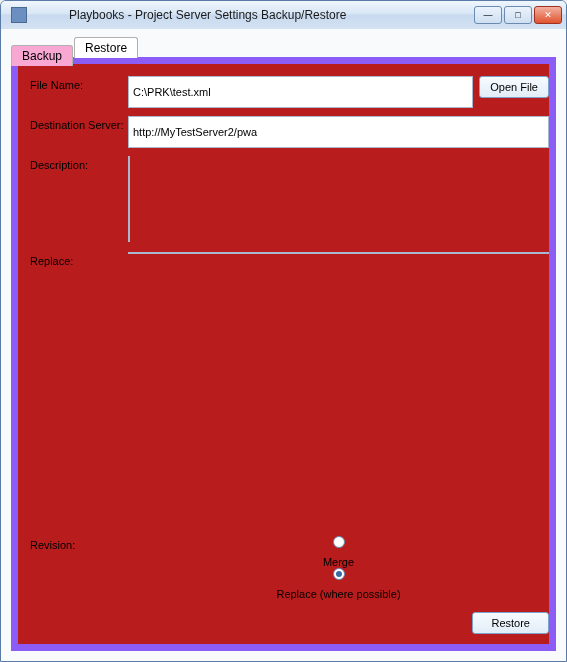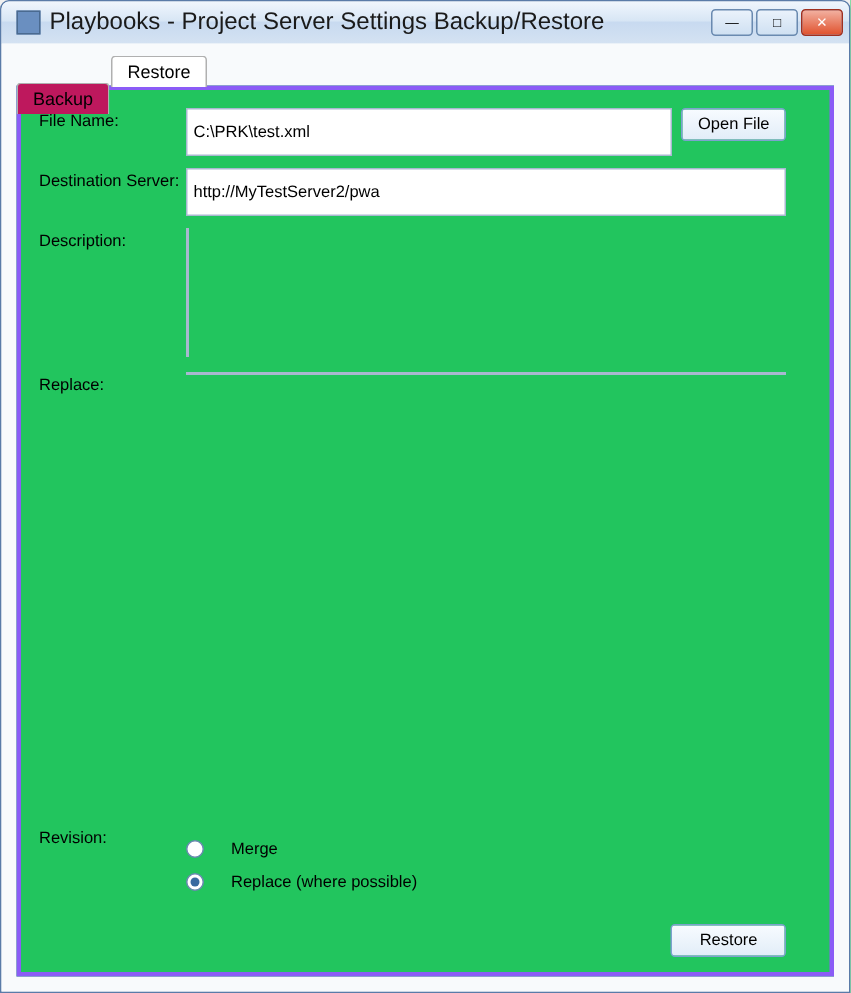--- a/index.html
+++ b/index.html
@@ -32,21 +32,22 @@
   }
   .titlebar .app-icon {
     width: 16px; height: 16px;
     margin: 0 6px;
     background: #6a8fc0;
     border: 1px solid #4a6a90;
   }
   .titlebar .title {
     flex: 1;
     color: #1a1a1a;
-    font-size: 16px;
+    font-size: 12px;
+    margin-left: 36px;
   }
   .winbtns { display: flex; gap: 2px; }
   .winbtn {
     width: 28px; height: 18px;
     border: 1px solid #6a8ab0;
     border-radius: 3px;
     background: linear-gradient(to bottom, #eaf2fb, #cfe0f2);
     display: flex; align-items: center; justify-content: center;
     font-size: 9px;
     cursor: default;
@@ -77,38 +78,38 @@
     display: flex;
     align-items: flex-end;
     height: 22px;
     position: relative;
     z-index: 2;
   }
   .tab {
     padding: 3px 10px;
     border: 1px solid #b0b0b0;
     border-bottom: none;
-    background: #be185d;
+    background: #f9a8d4;
     margin-right: 1px;
     border-radius: 3px 3px 0 0;
     font-size: 12px;
     cursor: default;
     position: relative;
-    top: 19px;
+    top: 9px;
   }
   .tab.active {
     background: #fff;
     top: 1px;
     z-index: 3;
   }
   .panel {
     flex: 1;
-    border: 3px solid #8b5cf6;
-    background: #22c55e;
-    padding: 12px 29px 10px 12px;
+    border: 7px solid #8b5cf6;
+    background: #b91c1c;
+    padding: 12px 0 10px 12px;
     display: flex;
     flex-direction: column;
     position: relative;
     z-index: 1;
   }
   .row {
     display: flex;
     align-items: flex-start;
     margin-bottom: 8px;
   }
@@ -167,21 +168,21 @@
   }
   .sbtrack { flex: 1; position: relative; }
   .tree-box { flex: 1; }
   .tree-content {
     position: absolute;
     inset: 0 16px 0 0;
     padding: 2px;
     overflow: hidden;
     line-height: 15px;
   }
-  .strategy { display:flex; align-items:center; gap:18px; margin: 10px 0; }
+  .strategy { display:flex; align-items:center; gap:8px; margin: 0 0; flex-direction: column; }
   .footer { display:flex; justify-content: flex-end; margin-top: 8px; }
   .radio {
     width: 12px; height: 12px;
     border: 1px solid #6a8ab0;
     border-radius: 50%;
     display: inline-flex;
     align-items: center; justify-content: center;
     background: #fff;
   }
   .radio.sel::after {

